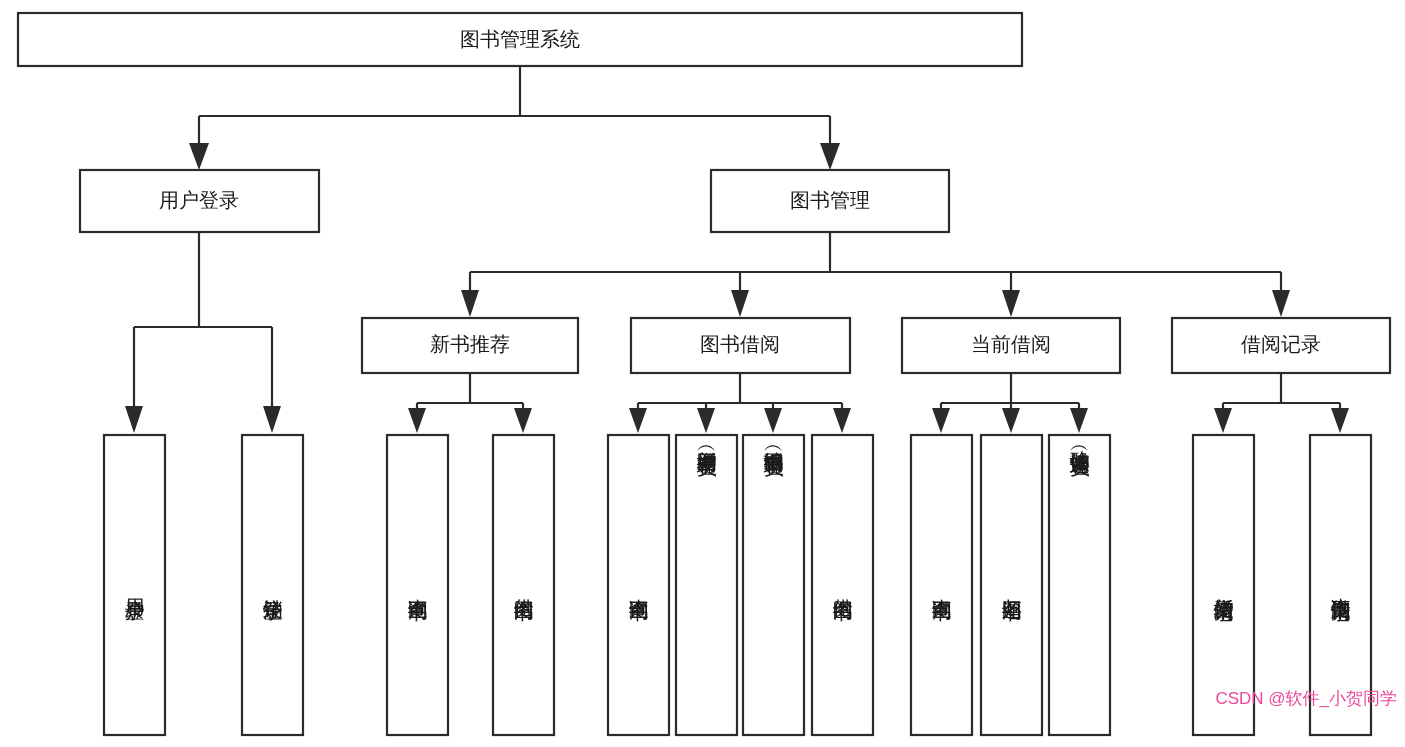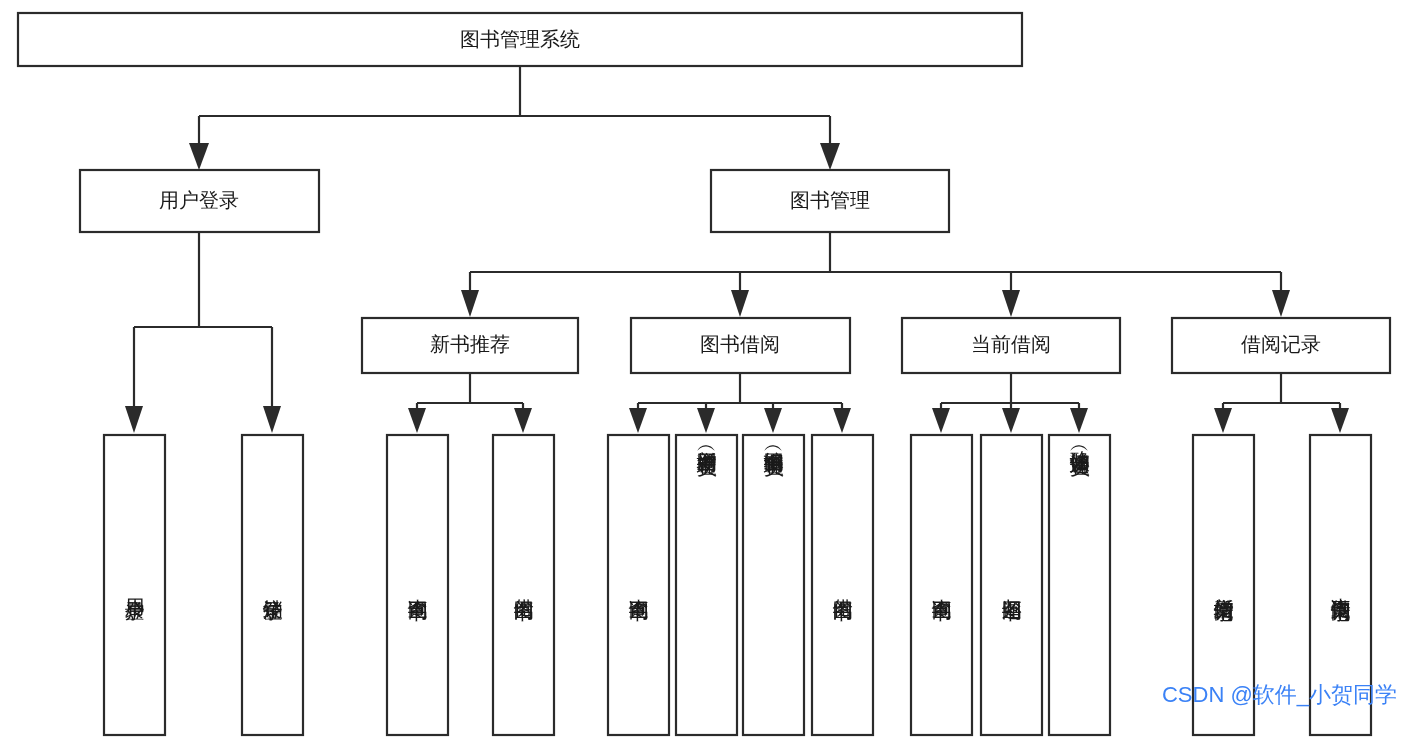--- a/index.html
+++ b/index.html
@@ -64,22 +64,22 @@
     color: #1a1a1a;
     letter-spacing: 1px;
     white-space: nowrap;
     text-align: center;
   }
   .watermark {
     position: absolute;
     right: 8px;
     bottom: 6px;
     font-family: "Liberation Sans", "DejaVu Sans", sans-serif;
-    font-size: 22px;
-    color: #3b82f6;
+    font-size: 17px;
+    color: #ec4899;
     white-space: nowrap;
   }
 </style>
 </head>
 <body>
 
 <div id="diagram-root">
 
   <svg class="canvas" viewBox="0 0 1405 747">
 

